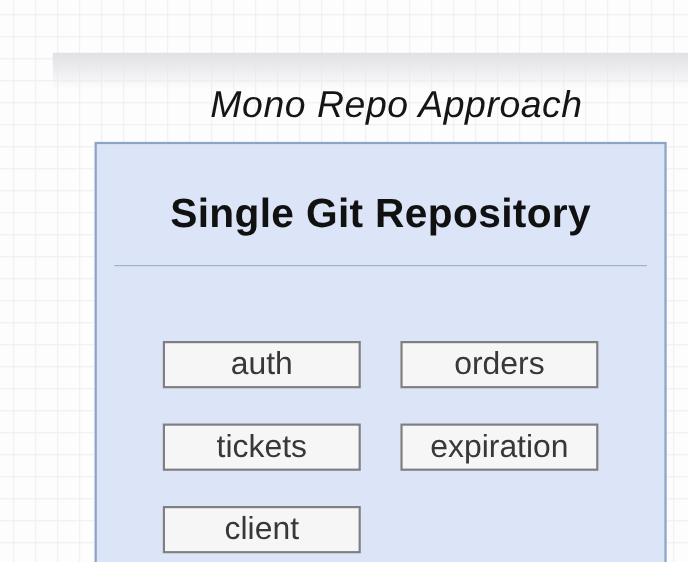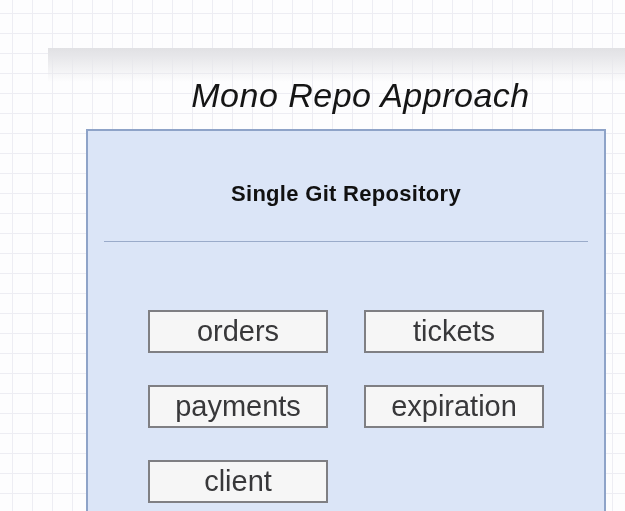--- a/index.html
+++ b/index.html
@@ -50,21 +50,21 @@
     flex-direction: column;
   }
 
   .repo-header {
     height: 95px;
     flex: 0 0 95px;
     display: flex;
     align-items: center;
     justify-content: center;
     border-bottom: 1px solid var(--divider, #9aabca);
-    font-size: 22px;
+    font-size: 37px;
     font-weight: 700;
     letter-spacing: 0.3px;
     color: var(--header-text, #111111);
   }
 
   .repo-body {
     flex: 1;
     display: grid;
     grid-template-columns: 212px 212px;
     grid-auto-rows: 75px;
@@ -87,19 +87,19 @@
 </head>
 <body>
 
 <div class="top-fade"></div>
 
 <div class="diagram-title">Mono Repo Approach</div>
 
 <div class="repo">
   <div class="repo-header">Single Git Repository</div>
   <div class="repo-body">
+    <div class="module">auth</div>
     <div class="module">orders</div>
     <div class="module">tickets</div>
-    <div class="module">payments</div>
     <div class="module">expiration</div>
     <div class="module">client</div>
   </div>
 </div>
 
 </body></html>

